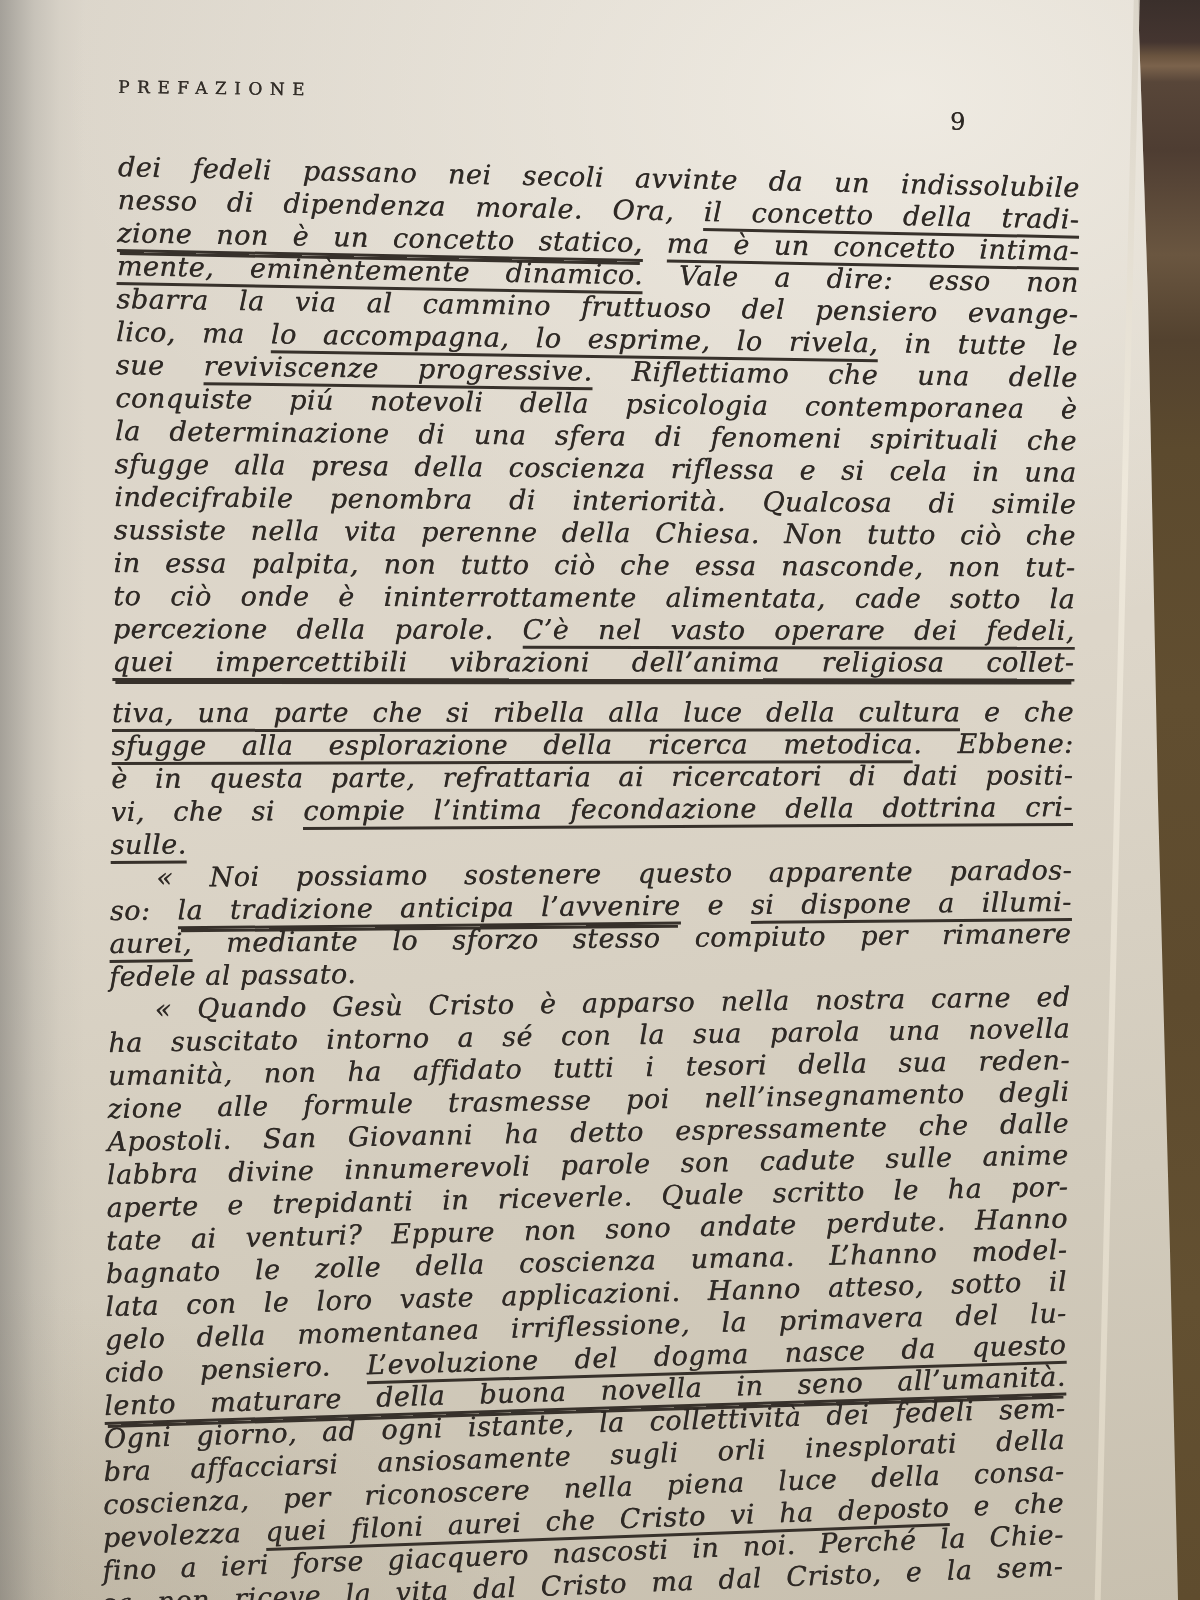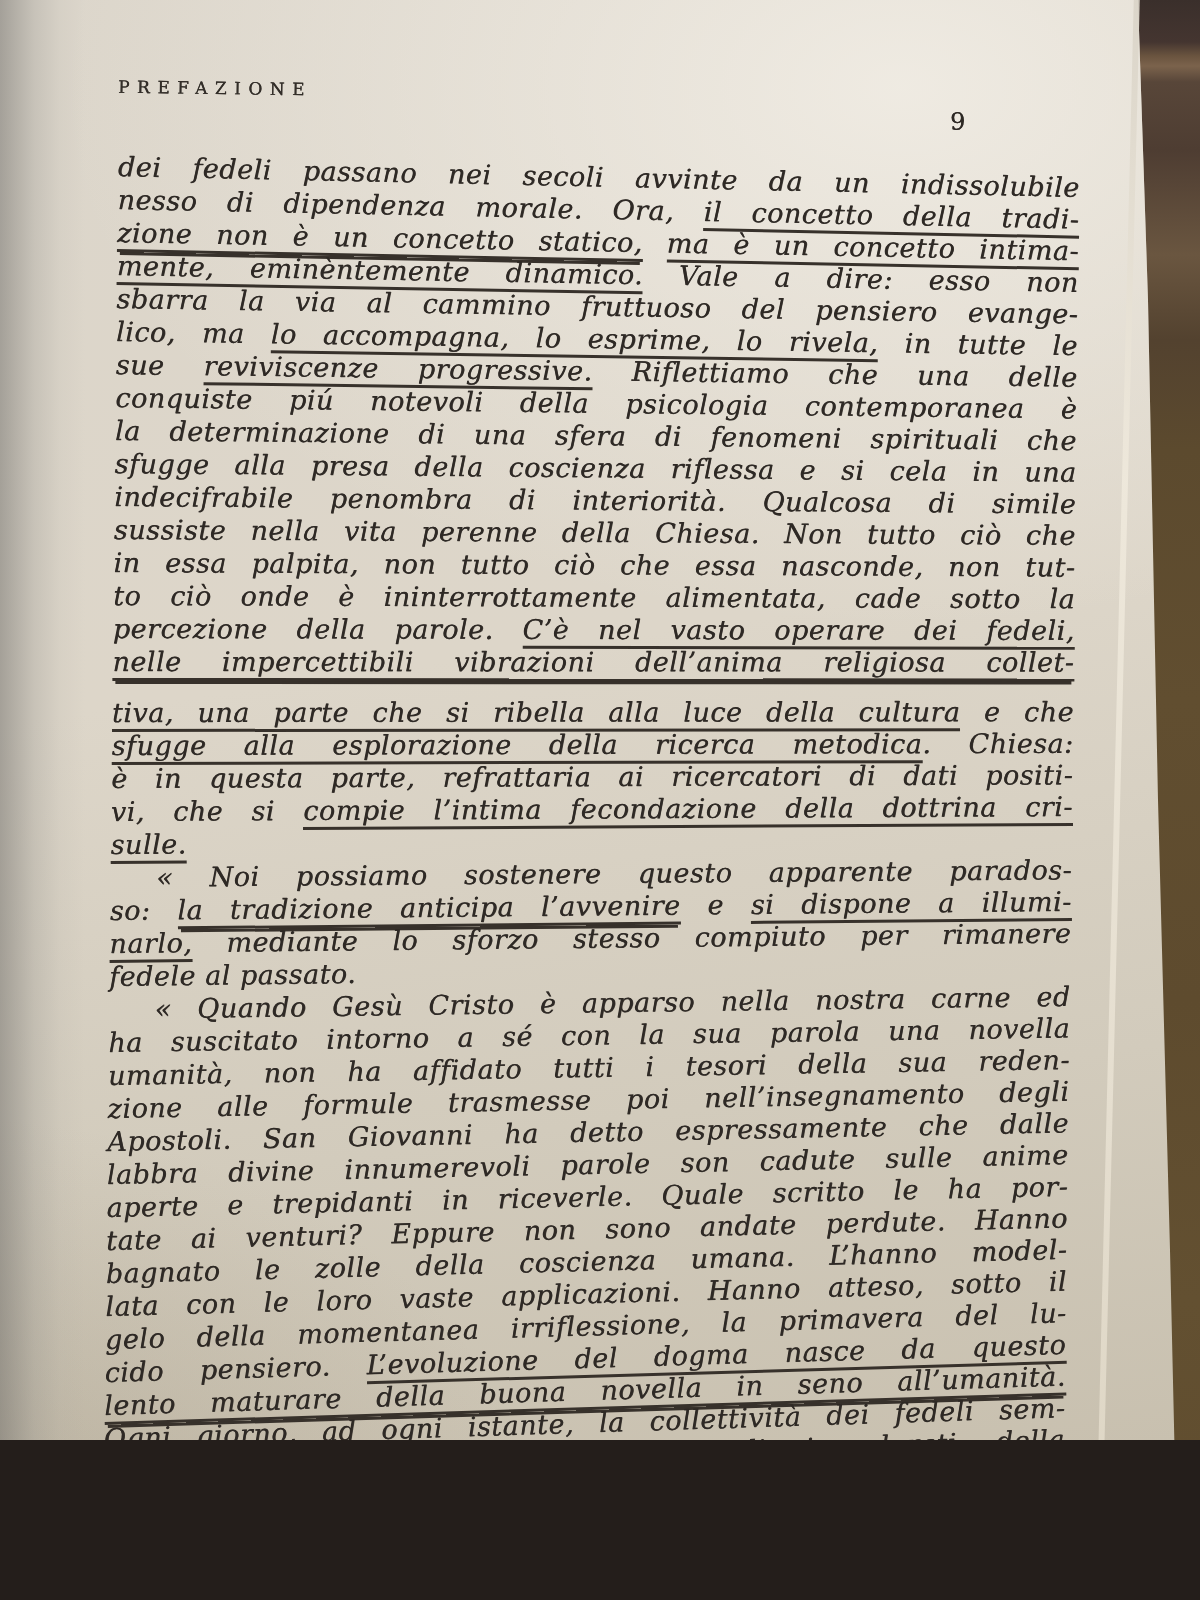--- a/index.html
+++ b/index.html
@@ -1,21 +1,21 @@
 <!DOCTYPE html>
 <html style="--paper: #ddd6c9; --ink: #2e2925; --uink: #37312b; --wood-dark: #3a2f2b; --wood-mid: #5e4b2e; --wood-light: #7b634c;"><head>
 <meta charset="utf-8">
 <title>Book page photo</title>
 <style>
   :root{
     --paper:#ddd6c9; --ink:#2e2925; --uink:#37312b;
     --wood-dark:#3a2f2b; --wood-mid:#5e4b2e; --wood-light:#7b634c;
   }
   html,body{margin:0;padding:0;background:#241e1b;}
-  #screen{position:relative;width:1200px;height:1440px;overflow:hidden;
+  #screen{position:relative;width:1200px;height:1600px;overflow:hidden;
           font-family:"DejaVu Serif","Liberation Serif",serif;}
   
   #wood{position:absolute;inset:0;
     background:linear-gradient(180deg,
       var(--wood-dark) 0px,#443530 42px,#6a543f 56px,var(--wood-light) 66px,
       #584639 82px,#4e3d32 150px,#6a5640 255px,#53422f 340px,
       #5c4a2e 450px,#614e30 700px,var(--wood-mid) 1000px,#635031 1300px,#5f4c2e 1600px);}
   
   #page{position:absolute;inset:0;
     clip-path:polygon(0 0,1138px 0,1148px 300px,1158px 800px,1170px 1250px,1178px 1600px,0 1600px);
@@ -61,29 +61,29 @@
         <div class="line" style="transform: translateX(4.1px) rotate(0.84deg); transform-origin: left center;"><span>lico, ma </span><span class="u">lo accompagna, lo esprime, lo rivela,</span><span> in tutte le</span></div>
         <div class="line" style="transform: translateX(3.8px) rotate(0.76deg); transform-origin: left center;"><span>sue </span><span class="u">reviviscenze progressive.</span><span> Riflettiamo che una delle</span></div>
         <div class="line" style="transform: translateX(3.4px) rotate(0.68deg); transform-origin: left center;"><span>conquiste piú notevoli della psicologia contemporanea è</span></div>
         <div class="line" style="transform: translateX(3px) rotate(0.6deg); transform-origin: left center;"><span>la determinazione di una sfera di fenomeni spirituali che</span></div>
         <div class="line" style="transform: translateX(2.7px) rotate(0.52deg); transform-origin: left center;"><span>sfugge alla presa della coscienza riflessa e si cela in una</span></div>
         <div class="line" style="transform: translateX(2.3px) rotate(0.44deg); transform-origin: left center;"><span>indecifrabile penombra di interiorità. Qualcosa di simile</span></div>
         <div class="line" style="transform: translateX(1.9px) rotate(0.35deg); transform-origin: left center;"><span>sussiste nella vita perenne della Chiesa. Non tutto ciò che</span></div>
         <div class="line" style="transform: translateX(1.5px) rotate(0.27deg); transform-origin: left center;"><span>in essa palpita, non tutto ciò che essa nasconde, non tut-</span></div>
         <div class="line" style="transform: translateX(1.2px) rotate(0.19deg); transform-origin: left center;"><span>to ciò onde è ininterrottamente alimentata, cade sotto la</span></div>
         <div class="line" style="transform: translateX(0.8px) rotate(0.11deg); transform-origin: left center;"><span>percezione della parole. </span><span class="u">C’è nel vasto operare dei fedeli,</span></div>
-        <div class="line" style="transform: translateX(0.4px) rotate(0.03deg); transform-origin: left center;"><span class="u u2">nelle impercettibili vibrazioni dell’anima religiosa collet-</span></div>
+        <div class="line" style="transform: translateX(0.4px) rotate(0.03deg); transform-origin: left center;"><span class="u u2">quei impercettibili vibrazioni dell’anima religiosa collet-</span></div>
         <div class="line" style="transform: translateX(0px) rotate(-0.05deg); transform-origin: left center; margin-top: 18px;"><span class="u">tiva, una parte che si ribella alla luce della cultura</span><span> e che</span></div>
-        <div class="line" style="transform: translateX(-0.3px) rotate(-0.13deg); transform-origin: left center;"><span class="u">sfugge alla esplorazione della ricerca metodica</span><span>. Chiesa:</span></div>
+        <div class="line" style="transform: translateX(-0.3px) rotate(-0.13deg); transform-origin: left center;"><span class="u">sfugge alla esplorazione della ricerca metodica</span><span>. Ebbene:</span></div>
         <div class="line" style="transform: translateX(-0.7px) rotate(-0.22deg); transform-origin: left center;"><span>è in questa parte, refrattaria ai ricercatori di dati positi-</span></div>
         <div class="line" style="transform: translateX(-1.1px) rotate(-0.3deg); transform-origin: left center;"><span>vi, che si </span><span class="u">compie l’intima fecondazione della dottrina cri-</span></div>
         <div class="line short" style="transform: translateX(-1.4px) rotate(-0.38deg); transform-origin: left center;"><span class="u">sulle.</span></div>
         <div class="line indent" style="transform: translateX(-1.8px) rotate(-0.46deg); transform-origin: left center;"><span>« Noi possiamo sostenere questo apparente parados-</span></div>
         <div class="line" style="transform: translateX(-2.2px) rotate(-0.54deg); transform-origin: left center;"><span>so: </span><span class="u u2">la tradizione anticipa l’avvenire</span><span> e </span><span class="u">si dispone a illumi-</span></div>
-        <div class="line" style="transform: translateX(-2.6px) rotate(-0.62deg); transform-origin: left center;"><span class="u">narlo,</span><span> mediante lo sforzo stesso compiuto per rimanere</span></div>
+        <div class="line" style="transform: translateX(-2.6px) rotate(-0.62deg); transform-origin: left center;"><span class="u">aurei,</span><span> mediante lo sforzo stesso compiuto per rimanere</span></div>
         <div class="line short" style="transform: translateX(-2.9px) rotate(-0.7deg); transform-origin: left center;"><span>fedele al passato.</span></div>
         <div class="line indent" style="transform: translateX(-3.3px) rotate(-0.78deg); transform-origin: left center;"><span>« Quando Gesù Cristo è apparso nella nostra carne ed</span></div>
         <div class="line" style="transform: translateX(-3.7px) rotate(-0.87deg); transform-origin: left center;"><span>ha suscitato intorno a sé con la sua parola una novella</span></div>
         <div class="line" style="transform: translateX(-4px) rotate(-0.95deg); transform-origin: left center;"><span>umanità, non ha affidato tutti i tesori della sua reden-</span></div>
         <div class="line" style="transform: translateX(-4.4px) rotate(-1.03deg); transform-origin: left center;"><span>zione alle formule trasmesse poi nell’insegnamento degli</span></div>
         <div class="line" style="transform: translateX(-4.8px) rotate(-1.11deg); transform-origin: left center;"><span>Apostoli. San Giovanni ha detto espressamente che dalle</span></div>
         <div class="line" style="transform: translateX(-5.2px) rotate(-1.19deg); transform-origin: left center;"><span>labbra divine innumerevoli parole son cadute sulle anime</span></div>
         <div class="line" style="transform: translateX(-5.5px) rotate(-1.27deg); transform-origin: left center;"><span>aperte e trepidanti in riceverle. Quale scritto le ha por-</span></div>
         <div class="line" style="transform: translateX(-5.9px) rotate(-1.35deg); transform-origin: left center;"><span>tate ai venturi? Eppure non sono andate perdute. Hanno</span></div>
         <div class="line" style="transform: translateX(-6.3px) rotate(-1.44deg); transform-origin: left center;"><span>bagnato le zolle della coscienza umana. L’hanno model-</span></div>

